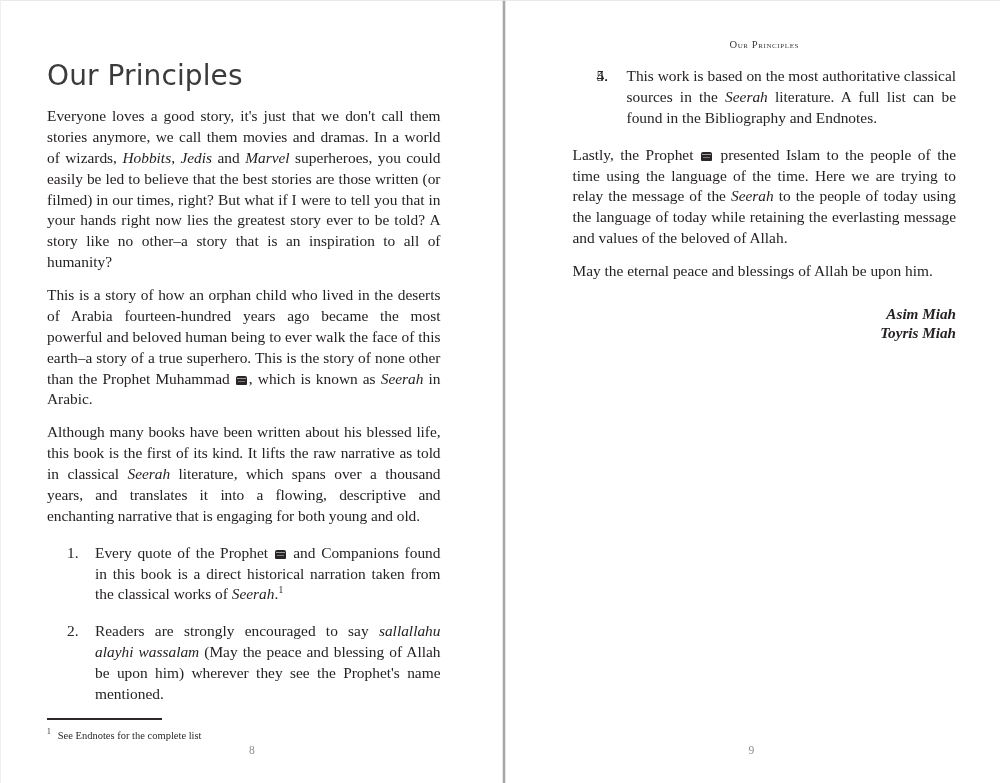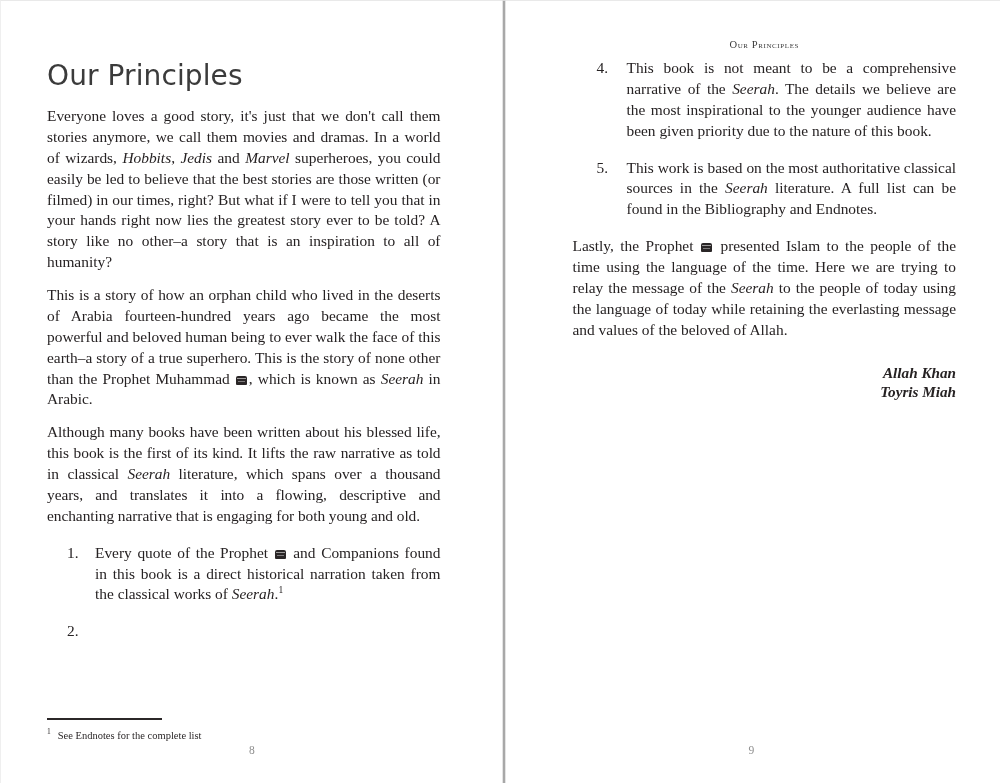--- a/index.html
+++ b/index.html
@@ -204,47 +204,48 @@
     <h1 class="chapter-title">Our Principles</h1>
 
     <div>
       <p class="body-text first">Everyone loves a good story, it's just that we don't call them stories anymore, we call them movies and dramas. In a world of wizards, <em>Hobbits</em>, <em>Jedis</em> and <em>Marvel</em> superheroes, you could easily be led to believe that the best stories are those written (or filmed) in our times, right? But what if I were to tell you that in your hands right now lies the greatest story ever to be told? A story like no other–a story that is an inspiration to all of humanity?</p>
       <p class="body-text">This is a story of how an orphan child who lived in the deserts of Arabia fourteen-hundred years ago became the most powerful and beloved human being to ever walk the face of this earth–a story of a true superhero. This is the story of none other than the Prophet Muhammad <span class="honorific"></span>, which is known as <em>Seerah</em> in Arabic.</p>
       <p class="body-text strong-para">Although many books have been written about his blessed life, this book is the first of its kind. It lifts the raw narrative as told in classical <em>Seerah</em> literature, which spans over a thousand years, and translates it into a flowing, descriptive and enchanting narrative that is engaging for both young and old.</p>
     </div>
 
     <ol class="principles">
         <li><span class="num">1.</span><span>Every quote of the Prophet <span class="honorific"></span> and Companions found in this book is a direct historical narration taken from the classical works of <em>Seerah</em>.<sup class="fn-ref">1</sup></span></li>
-        <li><span class="num">2.</span></li>
+        <li><span class="num">2.</span><span>Readers are strongly encouraged to say <em>sallallahu alayhi wassalam</em> (May the peace and blessing of Allah be upon him) wherever they see the Prophet's name mentioned.</span></li>
       </ol>
 
     <div class="footnote-area">
       <div class="footnote-rule"></div>
       <div class="footnote">
         <span class="fn-num">1</span><span>See Endnotes for the complete list</span>
       </div>
     </div>
 
     <div class="folio">8</div>
   </div>
 
   <div class="page page-right">
 
     <div class="running-head" style="text-transform: none; font-variant: small-caps;">Our Principles</div>
 
     <ol class="principles">
-        <li><span class="num">4.</span><span>This book is not meant to be a comprehensive narrative of the <em>Seerah</em>. The details we believe are the most inspirational to the younger audience have been given priority due to the nature of this book.</span></li>
+        <li><span class="num">4.</span></li>
         <li><span class="num">5.</span><span>This work is based on the most authoritative classical sources in the <em>Seerah</em> literature. A full list can be found in the Bibliography and Endnotes.</span></li>
       </ol>
 
     <div>
       <p class="body-text">Lastly, the Prophet <span class="honorific"></span> presented Islam to the people of the time using the language of the time. Here we are trying to relay the message of the <em>Seerah</em> to the people of today using the language of today while retaining the everlasting message and values of the beloved of Allah.</p>
+      <p class="body-text">May the eternal peace and blessings of Allah be upon him.</p>
     </div>
 
     <div class="signature">
-      <div>Allah Khan</div>
+      <div>Asim Miah</div>
       <div>Toyris Miah</div>
     </div>
 
     <div class="folio">9</div>
   </div>
 
 </div>
 
 </body></html>

